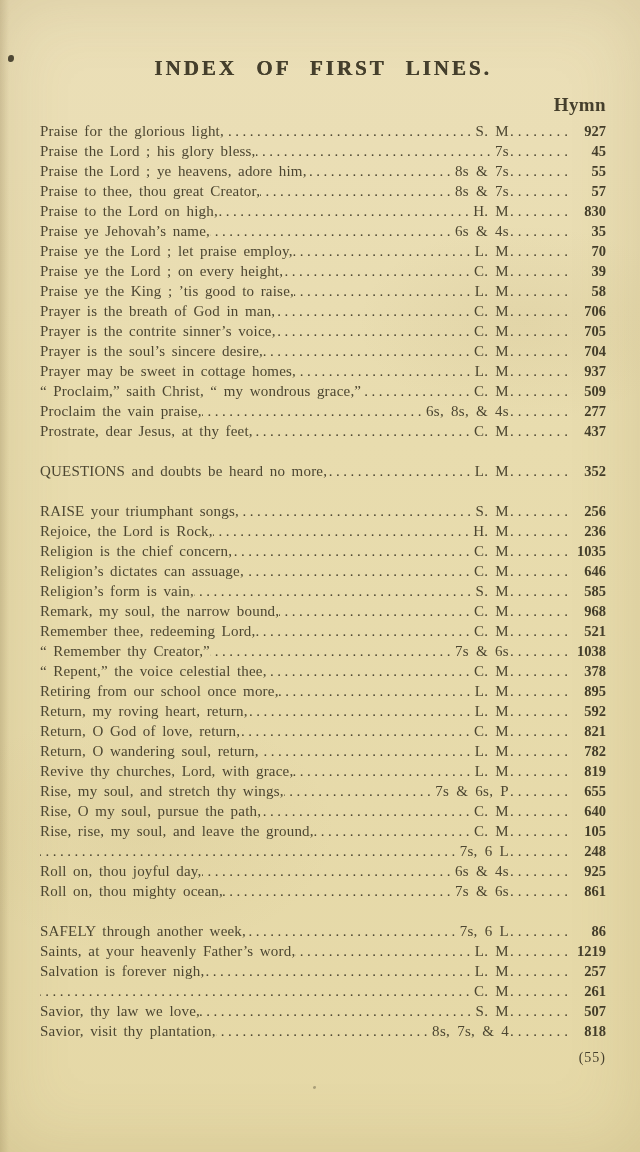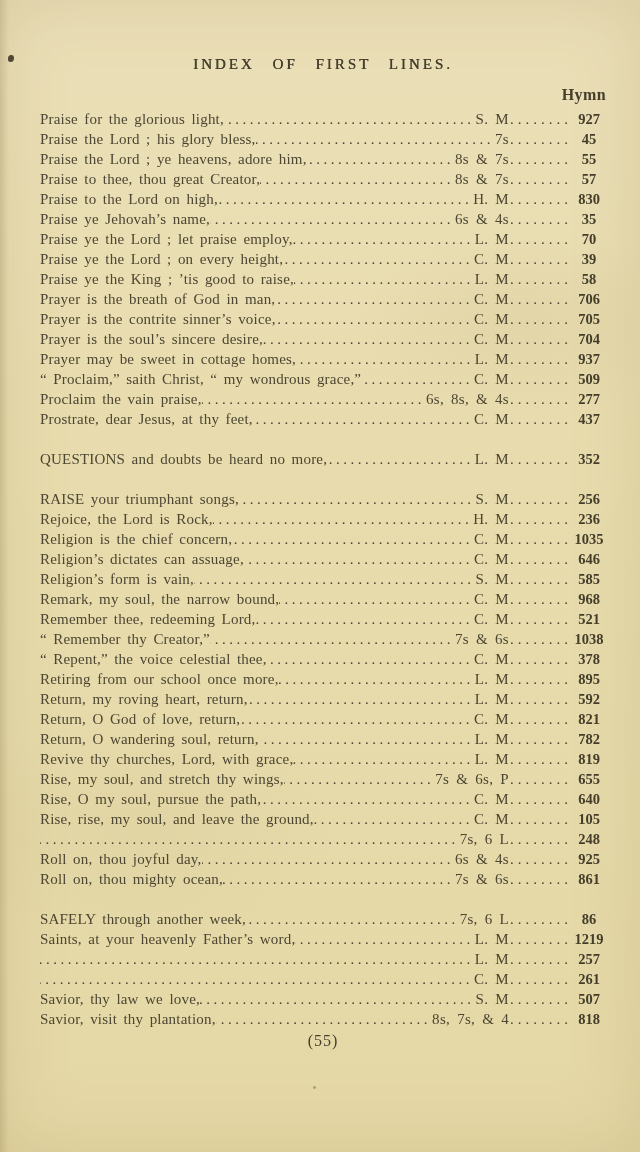--- a/index.html
+++ b/index.html
@@ -15,48 +15,48 @@
       radial-gradient(ellipse 280px 180px at 22% 72%, rgba(168,148,92,0.08), rgba(168,148,92,0) 70%),
       linear-gradient(90deg, rgba(110,90,50,0.18) 0px, rgba(110,90,50,0) 9px),
       linear-gradient(180deg, #ebdfb8 0%, #e8dcae 38%, #e5d8a6 100%);
     box-shadow: inset 0 0 70px rgba(140,115,60,0.18);
   }
   .speck { position:absolute; background:#3a3424; border-radius:55% 45% 60% 40%; }
   .speck-1 { left:8px; top:55px; width:6px; height:7px; opacity:0.88; }
   .speck-2 { left:313px; top:1086px; width:3px; height:3px; opacity:0.35; }
   .content { position:absolute; left:40px; top:56px; width:566px; }
   h1.title {
-    margin:0; font-size:15px; font-weight:400; text-align:center;
+    margin:0; font-size:21px; font-weight:700; text-align:center;
     letter-spacing:3px; word-spacing:11px; color:#453f2c;
     text-shadow:0.4px 0 0 currentColor;
   }
   .hymn-header {
-    text-align:right; font-weight:700; font-size:16px;
+    text-align:right; font-weight:700; font-size:19px;
     margin-top:13px; color:#453f2c; letter-spacing:0.4px;
   }
   .list { margin-top:5px; }
   .section + .section { margin-top:20px; }
   .row {
     display:flex; align-items:baseline;
     height:20px; line-height:20px; font-size:15px; white-space:nowrap;
   }
   .first-line { flex:0 0 auto; word-spacing:2.5px; letter-spacing:0.2px; }
   .leader {
     flex:1 1 0; min-width:4px; overflow:hidden;
     direction:rtl; letter-spacing:3.5px; padding:0 1px;
     color:#4c4632;
   }
   .meter { flex:0 0 auto; word-spacing:3px; letter-spacing:0.3px; }
   .meter-dots { flex:0 0 auto; letter-spacing:4px; padding-left:1px; }
   .hymn-num {
-    flex:0 0 auto; min-width:34px; text-align:center;
+    flex:0 0 auto; min-width:34px; text-align:right;
     font-weight:700; font-size:14.5px; color:#433d2a;
   }
   .page-number {
-    text-align:center; margin-top:3px; font-size:16px;
+    text-align:right; margin-top:9px; font-size:14px;
     letter-spacing:1px; color:#453f2c;
   }
 </style>
 </head>
 <body>
 
 <div class="page">
   <div class="speck speck-1"></div>
   <div class="speck speck-2"></div>
 
@@ -337,20 +337,21 @@
     <span class="hymn-num">86</span>
   </div>
           <div class="row">
     <span class="first-line">Saints, at your heavenly Father’s word,</span>
     <span class="leader">................................................................................</span>
     <span class="meter">L. M</span>
     <span class="meter-dots">........</span>
     <span class="hymn-num">1219</span>
   </div>
           <div class="row">
+    <span class="first-line">Salvation is forever nigh,</span>
     <span class="leader">................................................................................</span>
     <span class="meter">L. M</span>
     <span class="meter-dots">........</span>
     <span class="hymn-num">257</span>
   </div>
           <div class="row">
     <span class="leader">................................................................................</span>
     <span class="meter">C. M</span>
     <span class="meter-dots">........</span>
     <span class="hymn-num">261</span>

